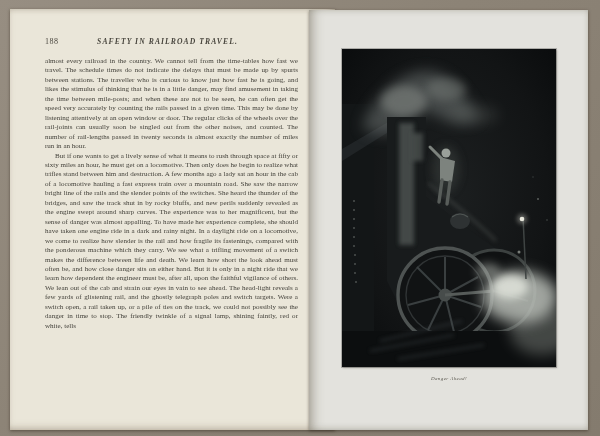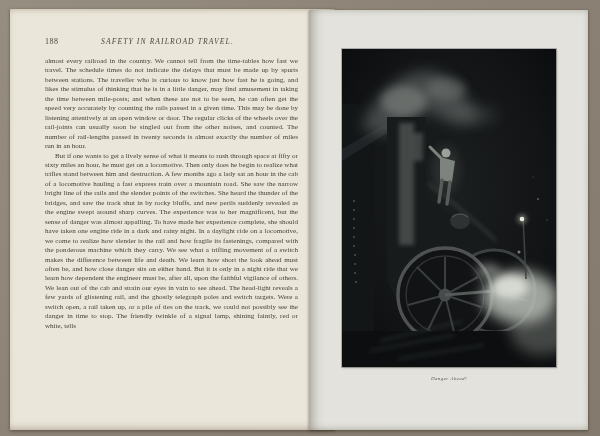--- a/index.html
+++ b/index.html
@@ -40,20 +40,21 @@
     color:#4a473f;
   }
   .folio {
     position:absolute; left:0; top:0;
     font-size:8px; letter-spacing:.5px;
   }
   .running-title {
     position:absolute; left:0; right:8px; top:0; text-align:center;
     font-style:italic; font-size:7.6px; letter-spacing:1.1px;
     white-space:nowrap;
+    font-weight:bold;
   }
   .text-block {
     margin:9px 37px 0 35px;
     color:#45433c;
     font-size:7.05px; line-height:9.45px;
     text-align:justify;
   }
   .para { margin:0; }
   .para.indented { text-indent:10px; }
 

